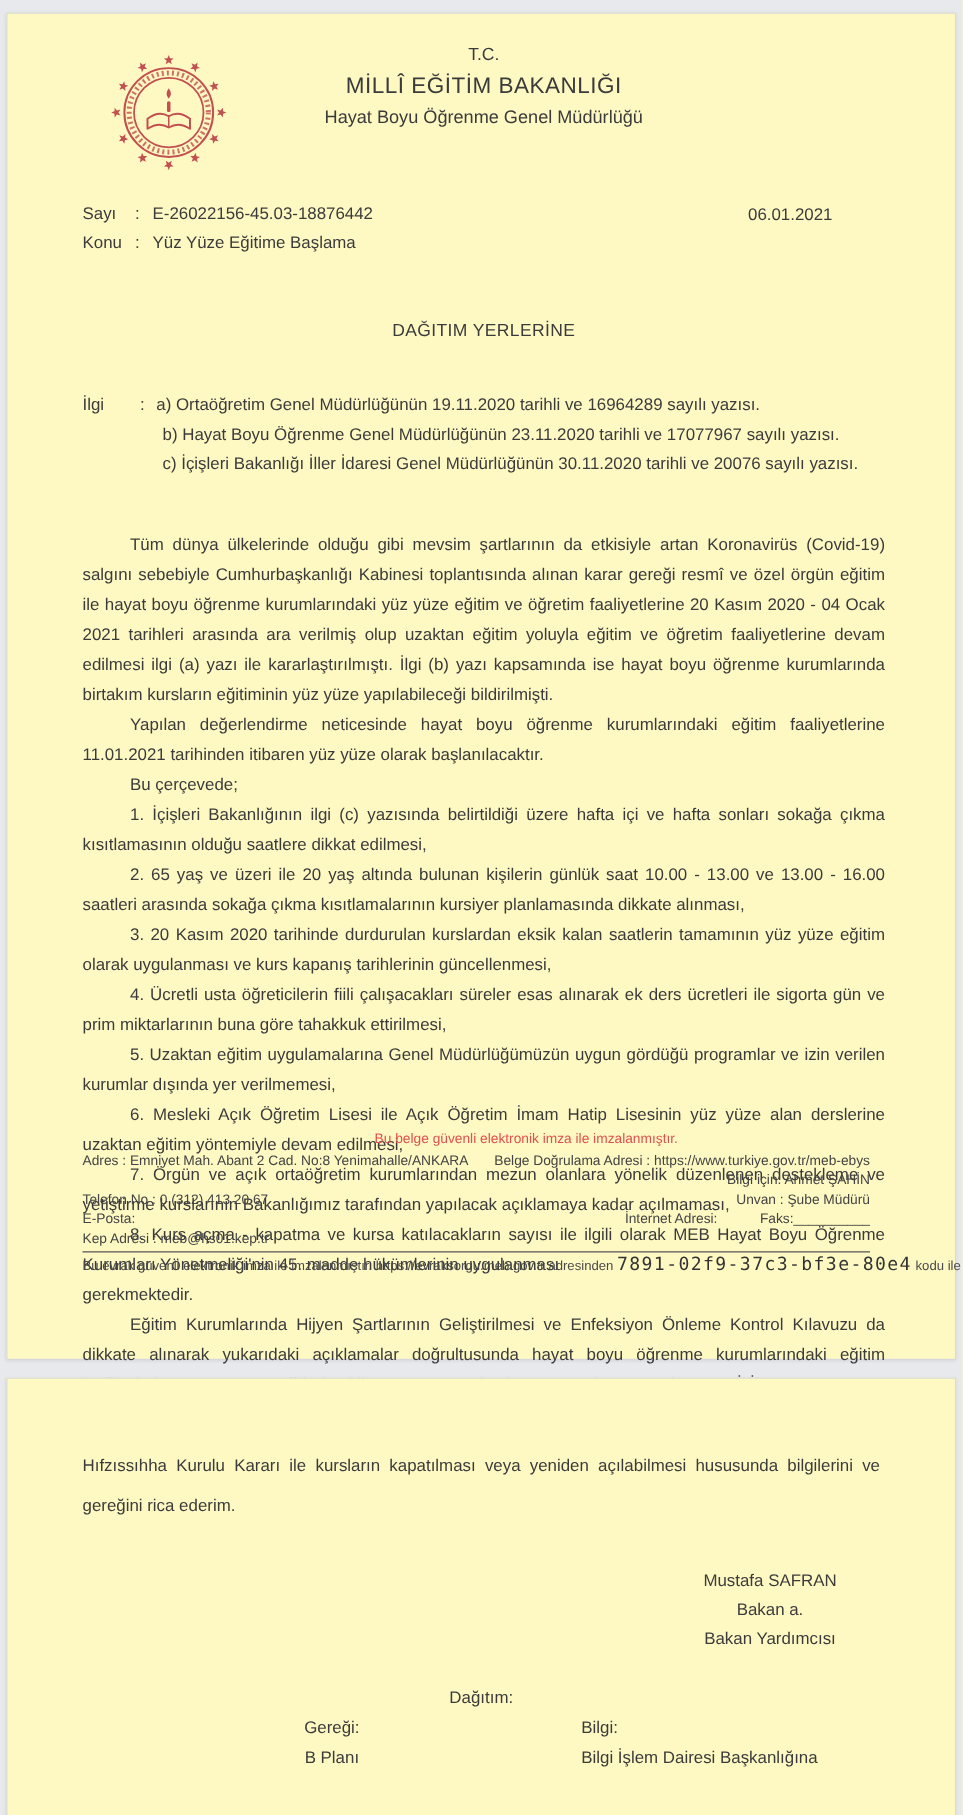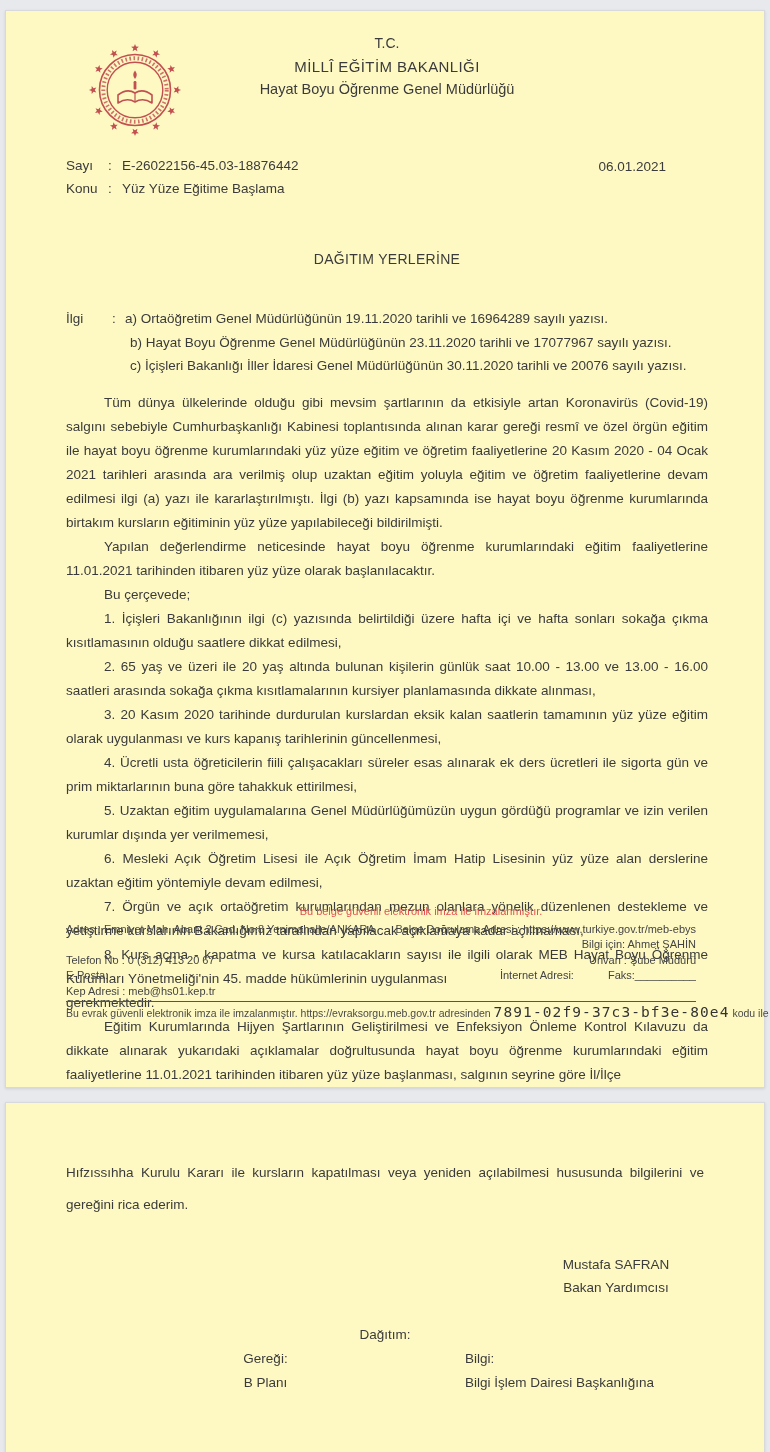--- a/index.html
+++ b/index.html
@@ -16,41 +16,41 @@
     margin:0 5px;
     box-shadow:0 1px 3px rgba(0,0,0,0.10);
     position:relative;
   }
   .page1 { margin-top:10px; height:1078px; padding:0 56px 0 60px; }
   .page2 { margin-top:14px; height:360px; padding:0 60px; }
 
   
   .hdr { text-align:center; padding-top:22px; line-height:1.55; }
   .hdr-tc   { font-size:14px; }
-  .hdr-min  { font-size:15px; letter-spacing:.4px; }
+  .hdr-min  { font-size:18px; letter-spacing:.4px; }
   .hdr-unit { font-size:14.5px; }
   .emblem { position:absolute; left:76px; top:26px; width:106px; height:106px; }
 
   
   .meta { margin-top:54px; font-size:13.5px; line-height:23px; position:relative; }
   .meta-row { display:flex; }
   .meta-lab { width:42px; }
   .meta-sep { width:14px; }
   .letter-date { position:absolute; top:1px; right:42px; }
 
   .addressee { text-align:center; margin-top:51px; font-size:14px; letter-spacing:.3px; }
 
   
   .ilgi { display:flex; margin-top:40px; font-size:13.5px; line-height:23.5px; }
   .ilgi-lab { width:46px; }
   .ilgi-sep { width:13px; }
   .ilgi-items > div + div { margin-left:5px; }
 
   
-  .bodytxt { margin-top:13px; font-size:13.5px; line-height:24px; text-align:justify; }
+  .bodytxt { margin-top:41px; font-size:13.5px; line-height:24px; text-align:justify; }
   .bodytxt p { margin:0; text-indent:38px; }
   .bodytxt p.noindent { text-indent:0; }
 
   
   .p1footer { position:absolute; left:0; right:0; top:893px; padding:0 68px 0 60px;
               font-size:11px; line-height:15.5px; color:#444; }
   .signed-note { color:#e05050; text-align:center; font-size:11px; margin-left:80px; margin-bottom:2px; }
   .frow { display:flex; justify-content:space-between; }
   .fright { text-align:right; }
   .fax-pair { display:inline-flex; gap:34px; }
@@ -183,20 +183,21 @@
   </div>
 </div>
 
 <div class="page page2">
   <div class="p2body">
     <p>Hıfzıssıhha Kurulu Kararı ile kursların kapatılması veya yeniden açılabilmesi hususunda bilgilerini  ve gereğini rica ederim.</p>
   </div>
 
   <div class="sig">
     <div>Mustafa SAFRAN</div>
+    <div>Bakan a.</div>
     <div>Bakan Yardımcısı</div>
   </div>
 
   <div class="dist">
     <div>Dağıtım:</div>
     <div class="dist-row">
       <span class="dist-left">Gereği:</span>
       <span>Bilgi:</span>
     </div>
     <div class="dist-row">

